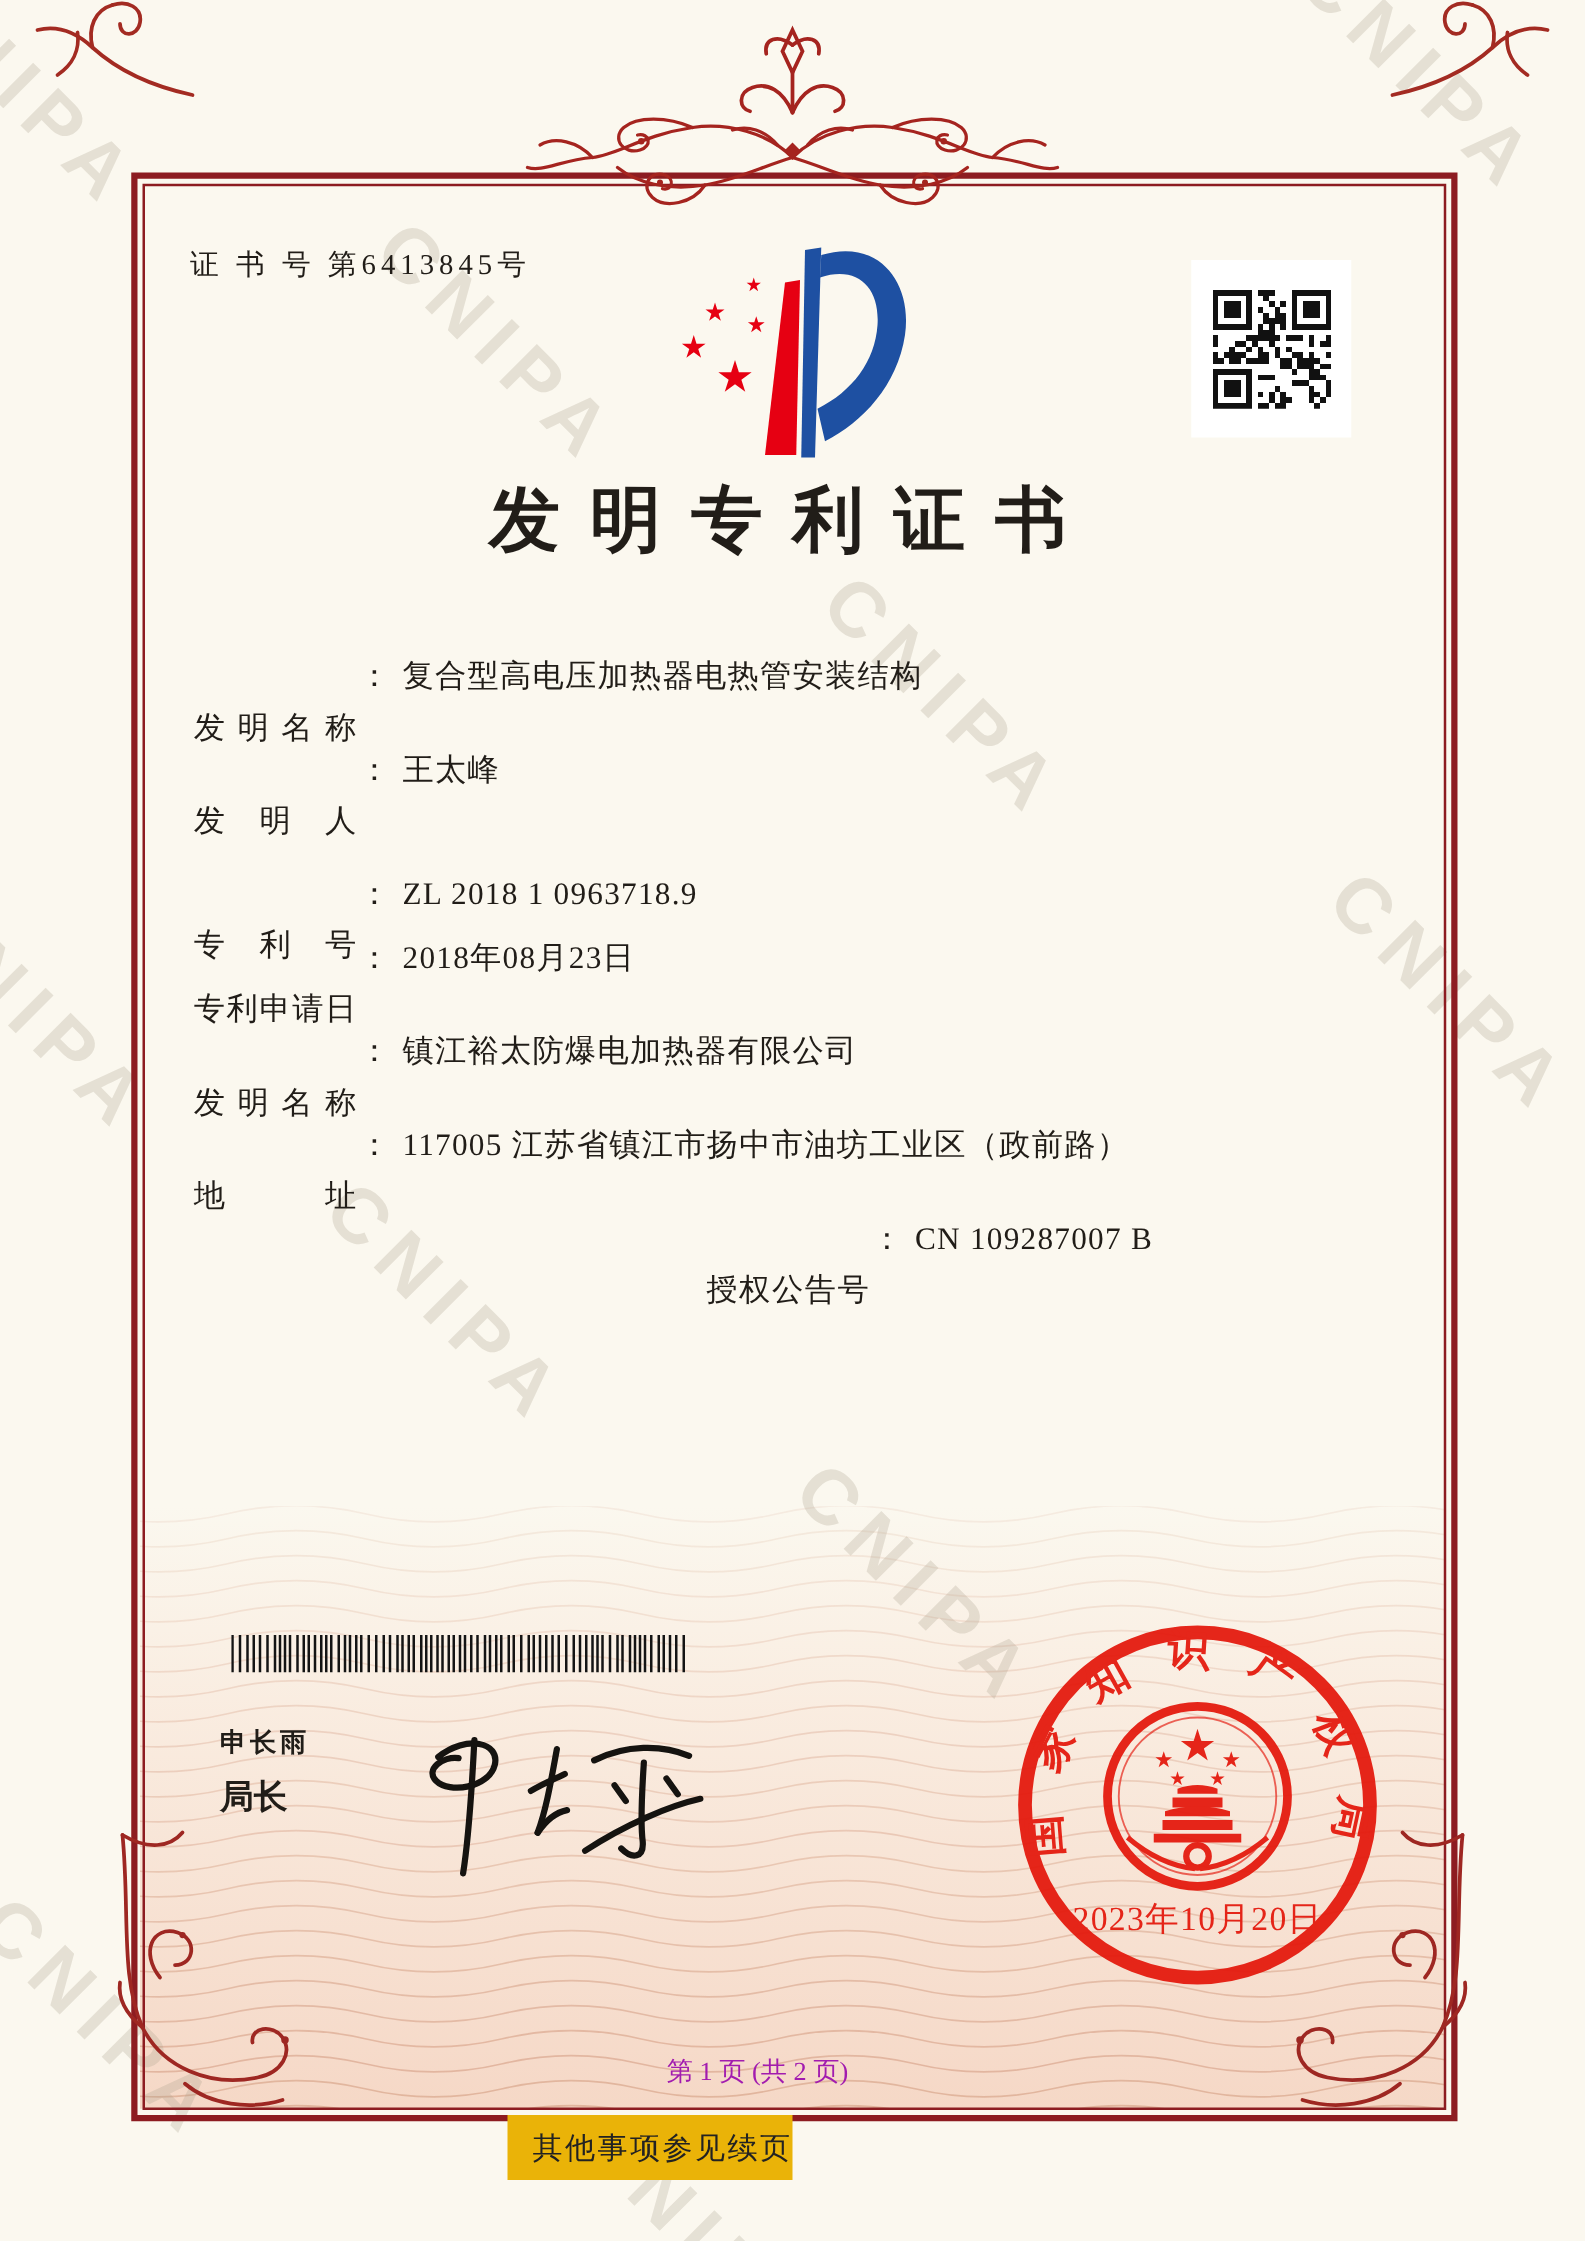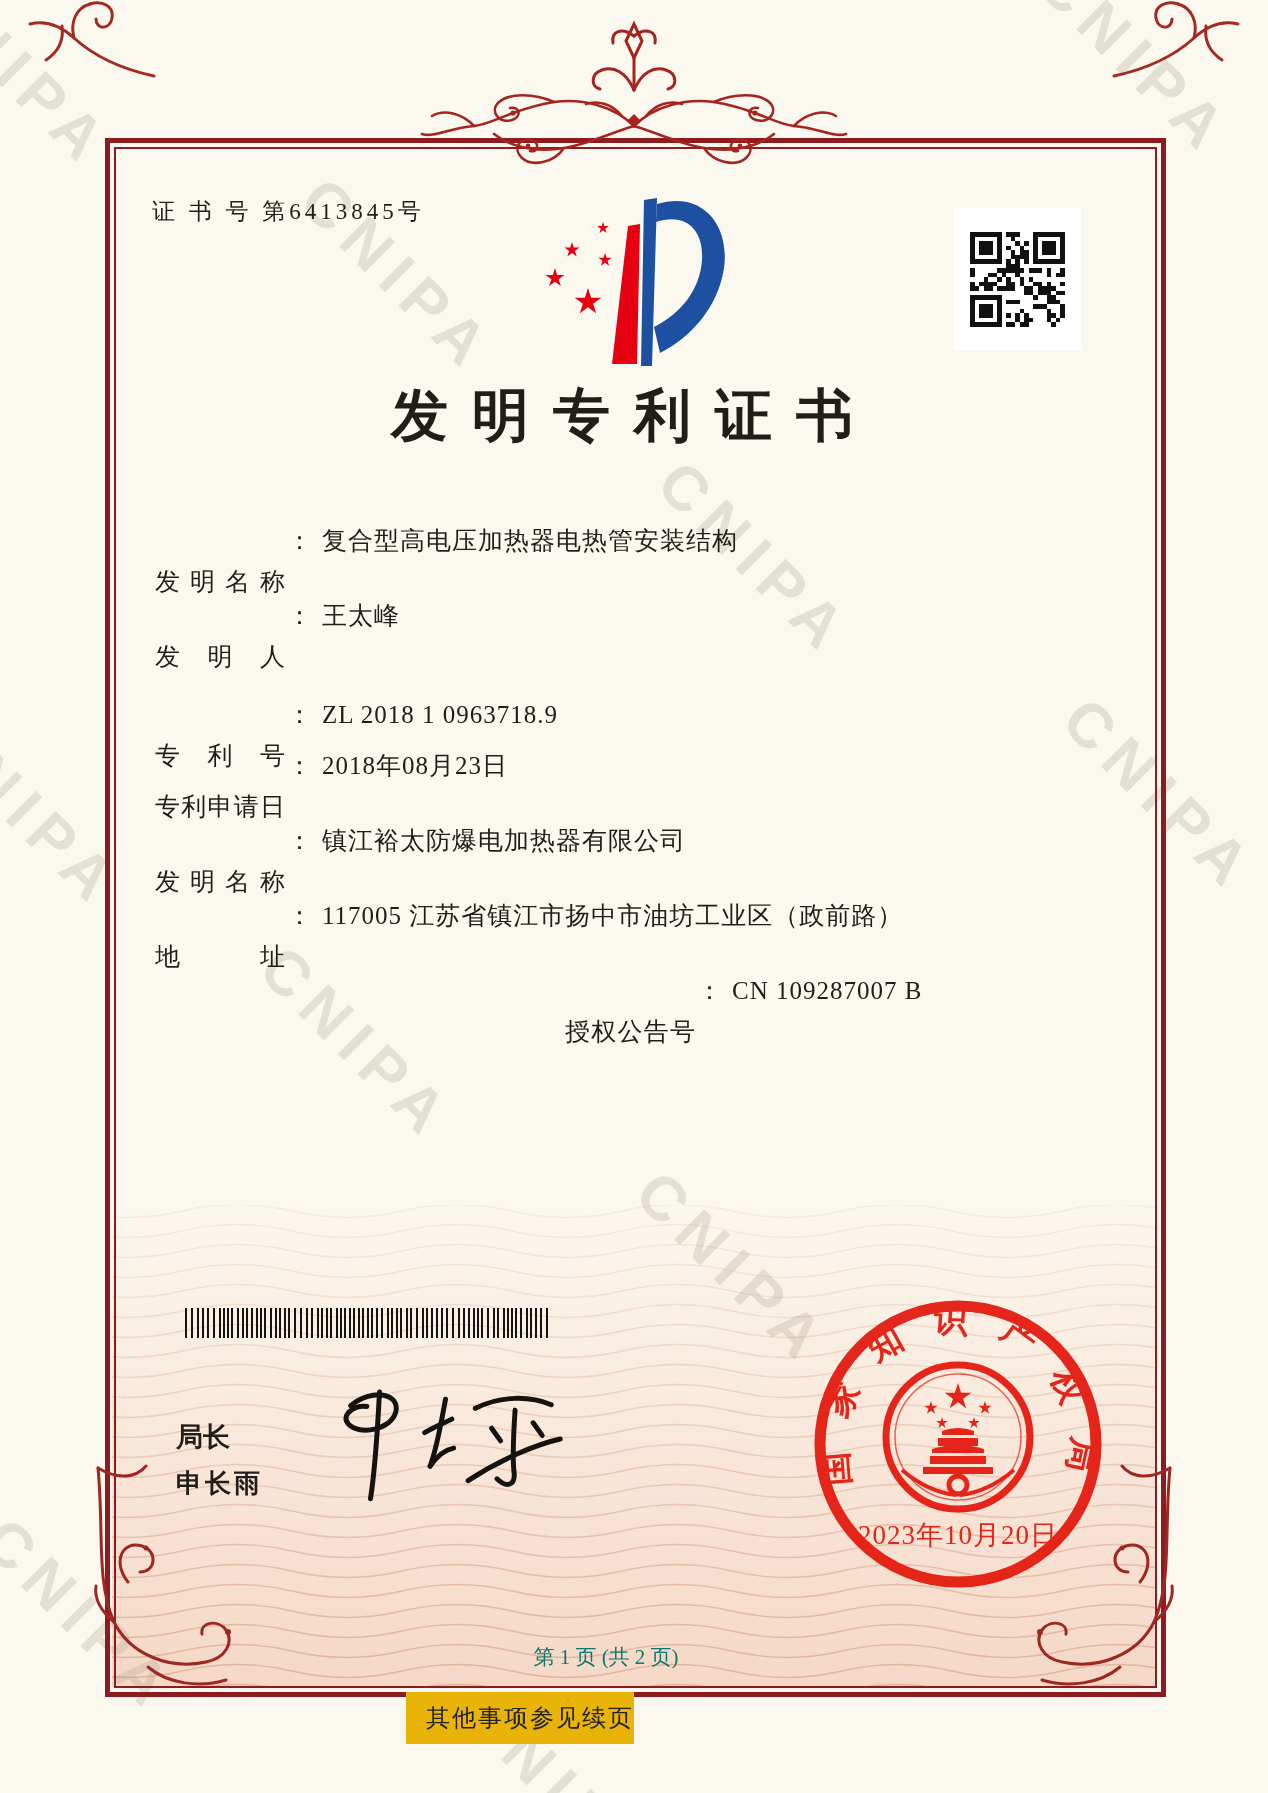--- a/index.html
+++ b/index.html
@@ -34,27 +34,27 @@
   
   .legal{left:155px;top:1042px;width:960px;font-size:24px;line-height:38px;
       text-align:justify;letter-spacing:1px;z-index:4;}
   .legal p{margin:0 0 9px 0;text-indent:2em;}
   
   .barcode{left:185px;top:1308px;width:372px;height:30px;z-index:4;font-size:0;overflow:hidden;}
   .barcode i{display:inline-block;height:100%;background:#141414;}
   
   .sig-title{left:176px;top:1419px;font-size:27px;font-weight:bold;z-index:5;
       font-family:"Liberation Sans","DejaVu Sans",sans-serif;}
-  .sig-name{left:176px;top:1466px;font-size:26px;font-weight:bold;z-index:5;
+  .sig-name{left:176px;top:1380px;font-size:21px;font-weight:bold;z-index:5;
       font-family:"Liberation Sans","DejaVu Sans",sans-serif;letter-spacing:3px;}
   .sig-hand{left:318px;top:1383px;z-index:5;}
   
   .seal{left:808px;top:1294px;z-index:6;opacity:.93;}
   
-  .pageno{left:0;right:56px;top:1643px;text-align:center;font-size:21px;z-index:4;color:#0f766e;}
+  .pageno{left:0;right:56px;top:1643px;text-align:center;font-size:21px;z-index:4;color:#a21caf;}
   .cont-wrap{left:406px;top:1692px;width:228px;height:52px;background:#eab308;z-index:4;
       display:flex;align-items:center;justify-content:flex-end;}
   .cont-text{font-size:24px;letter-spacing:2px;color:#222;}
   .orn{position:absolute;z-index:3;pointer-events:none;}
 </style>
 </head>
 <body>
 
 <div class="page">
 

